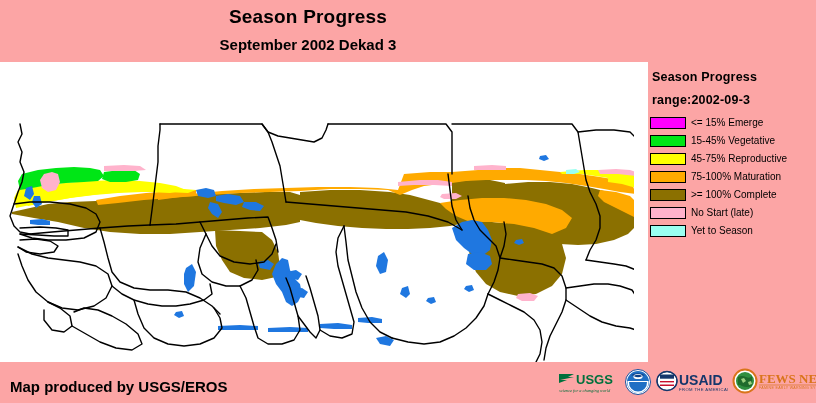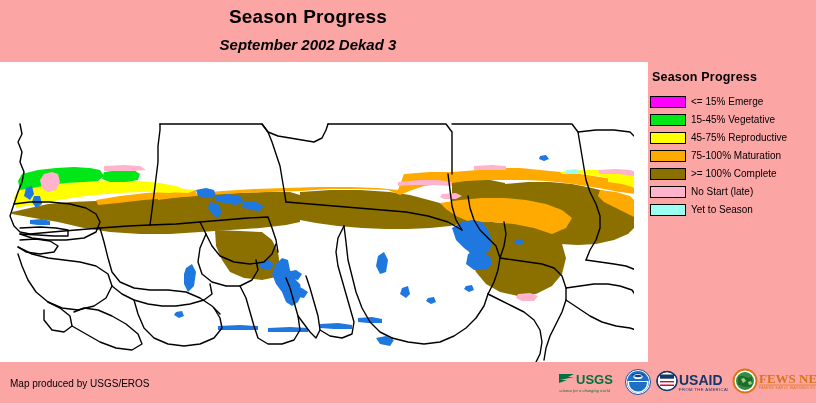--- a/index.html
+++ b/index.html
@@ -4,36 +4,36 @@
 <style>
   html,body{margin:0;padding:0;background:#ffffff;}
   body{width:816px;height:403px;position:relative;overflow:hidden;
        font-family:"Liberation Sans",sans-serif;color:#000;}
   .page{position:absolute;inset:0;background:#fca5a5;}
 
   
   .title{position:absolute;left:0;top:6px;width:616px;text-align:center;
          font-size:19px;font-weight:bold;letter-spacing:.2px;}
   .subtitle{position:absolute;left:0;top:36px;width:616px;text-align:center;
-            font-size:15px;font-weight:bold;font-style:italic;}
+            font-size:15px;font-weight:bold;}
 
   
   .map-wrap{position:absolute;left:0;top:62px;width:648px;height:300px;}
   .map-svg{display:block;width:648px;height:300px;}
 
   
   .legend{position:absolute;left:650px;top:70px;width:166px;}
   .legend-title{font-size:12.5px;font-weight:bold;margin:0 0 9px 2px;letter-spacing:.2px;}
   .legend-range{font-size:12.5px;font-weight:bold;margin:0 0 7px 2px;letter-spacing:.2px;}
   .legend-row{display:flex;align-items:center;height:17px;margin-bottom:1px;}
   .swatch{width:36px;height:12px;border:1px solid #000;box-sizing:border-box;flex:0 0 auto;}
   .legend-label{font-size:10px;margin-left:5px;white-space:nowrap;line-height:12px;}
 
   
-  .credit{position:absolute;left:10px;top:378px;font-size:10px;}
+  .credit{position:absolute;left:10px;top:378px;font-size:15px;font-weight:bold;}
   .logos{position:absolute;left:558px;top:363px;width:258px;height:38px;
          display:flex;align-items:center;gap:4px;}
   .logo{height:34px;display:flex;align-items:center;}
   .logo svg{display:block;}
 </style>
 </head>
 <body>
 
 <div class="page">
 
@@ -227,20 +227,21 @@
 
         <path d="M500,196 L504,184 L506,172 L504,160"></path>
       </g>
 
       <line x1="640" y1="0" x2="640" y2="300" stroke="#ffffff" stroke-width="12"></line>
     </svg>
   </div>
 
   <div class="legend">
     <div class="legend-title">Season Progress</div>
+    <div class="legend-range">range:2002-09-3</div>
 
     <div class="legend-row">
       <span class="swatch" style="background:#ff00ff"></span>
       <span class="legend-label">&lt;= 15% Emerge</span>
     </div>
 
     <div class="legend-row">
       <span class="swatch" style="background:#00e616"></span>
       <span class="legend-label">15-45% Vegetative</span>
     </div>

